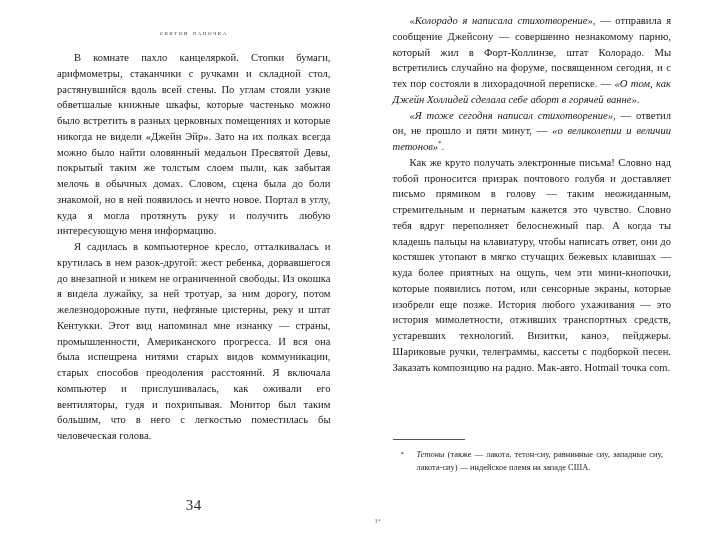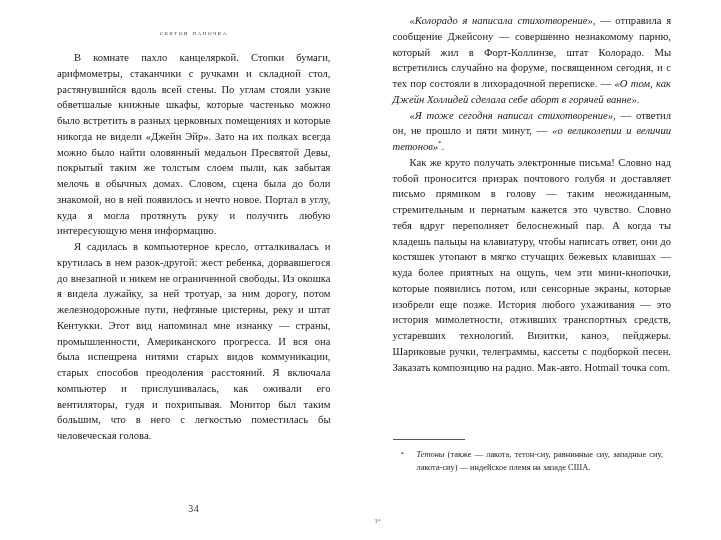--- a/index.html
+++ b/index.html
@@ -92,21 +92,21 @@
     font-size: 7px;
     vertical-align: top;
   }
 
   .folio {
     position: absolute;
     bottom: 26px;
     left: 0;
     right: 0;
     text-align: center;
-    font-size: 10px;
+    font-size: 15px;
     letter-spacing: 0.4px;
     color: #2a2a2a;
   }
   .page-left .folio  { left: 57px; right: 30px; }
   .page-right .folio { left: 32px; right: 50px; }
 
   .signature-mark {
     position: absolute;
     bottom: 16px;
     left: 14px;

